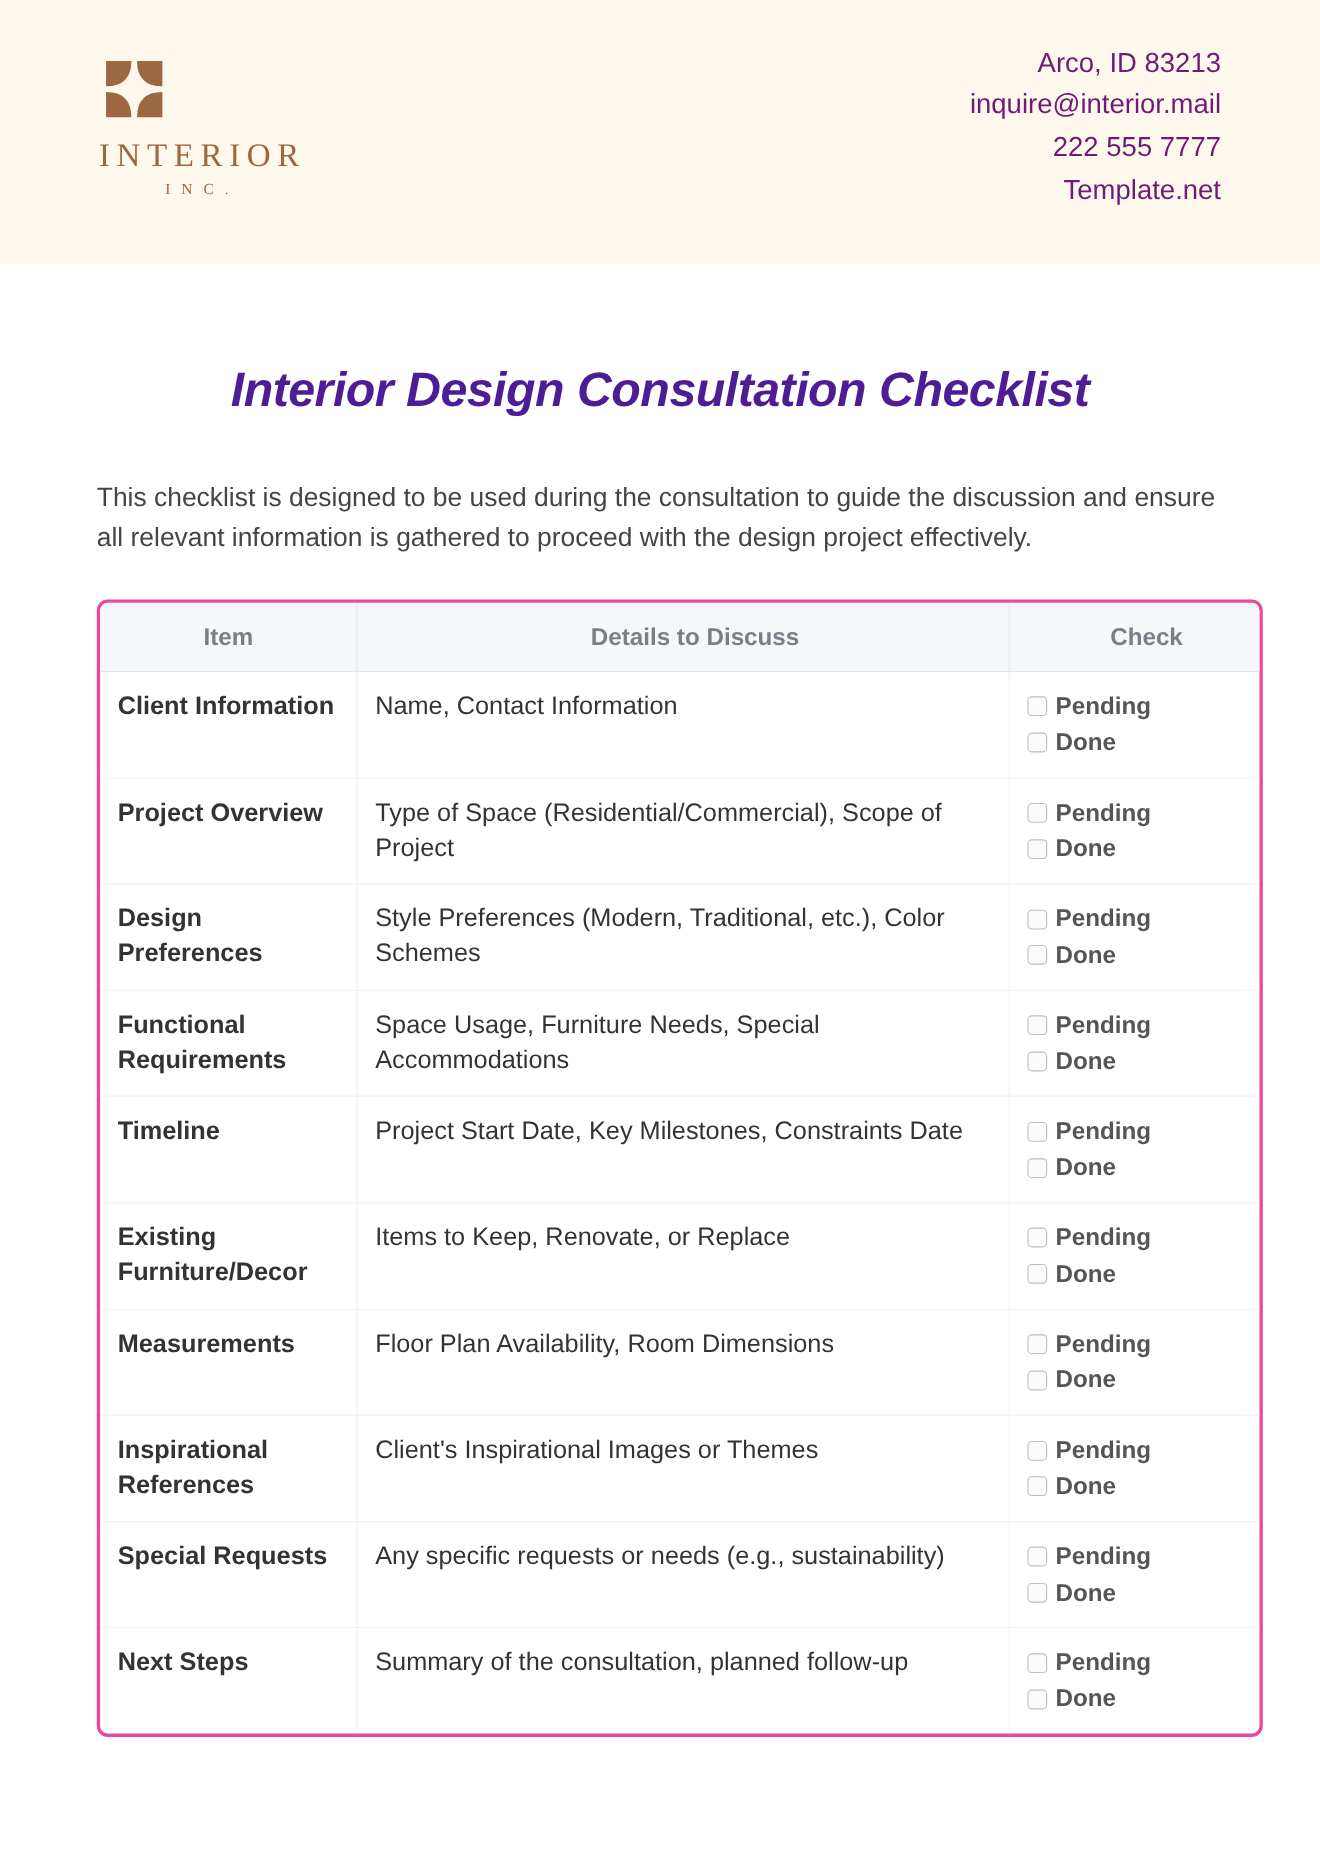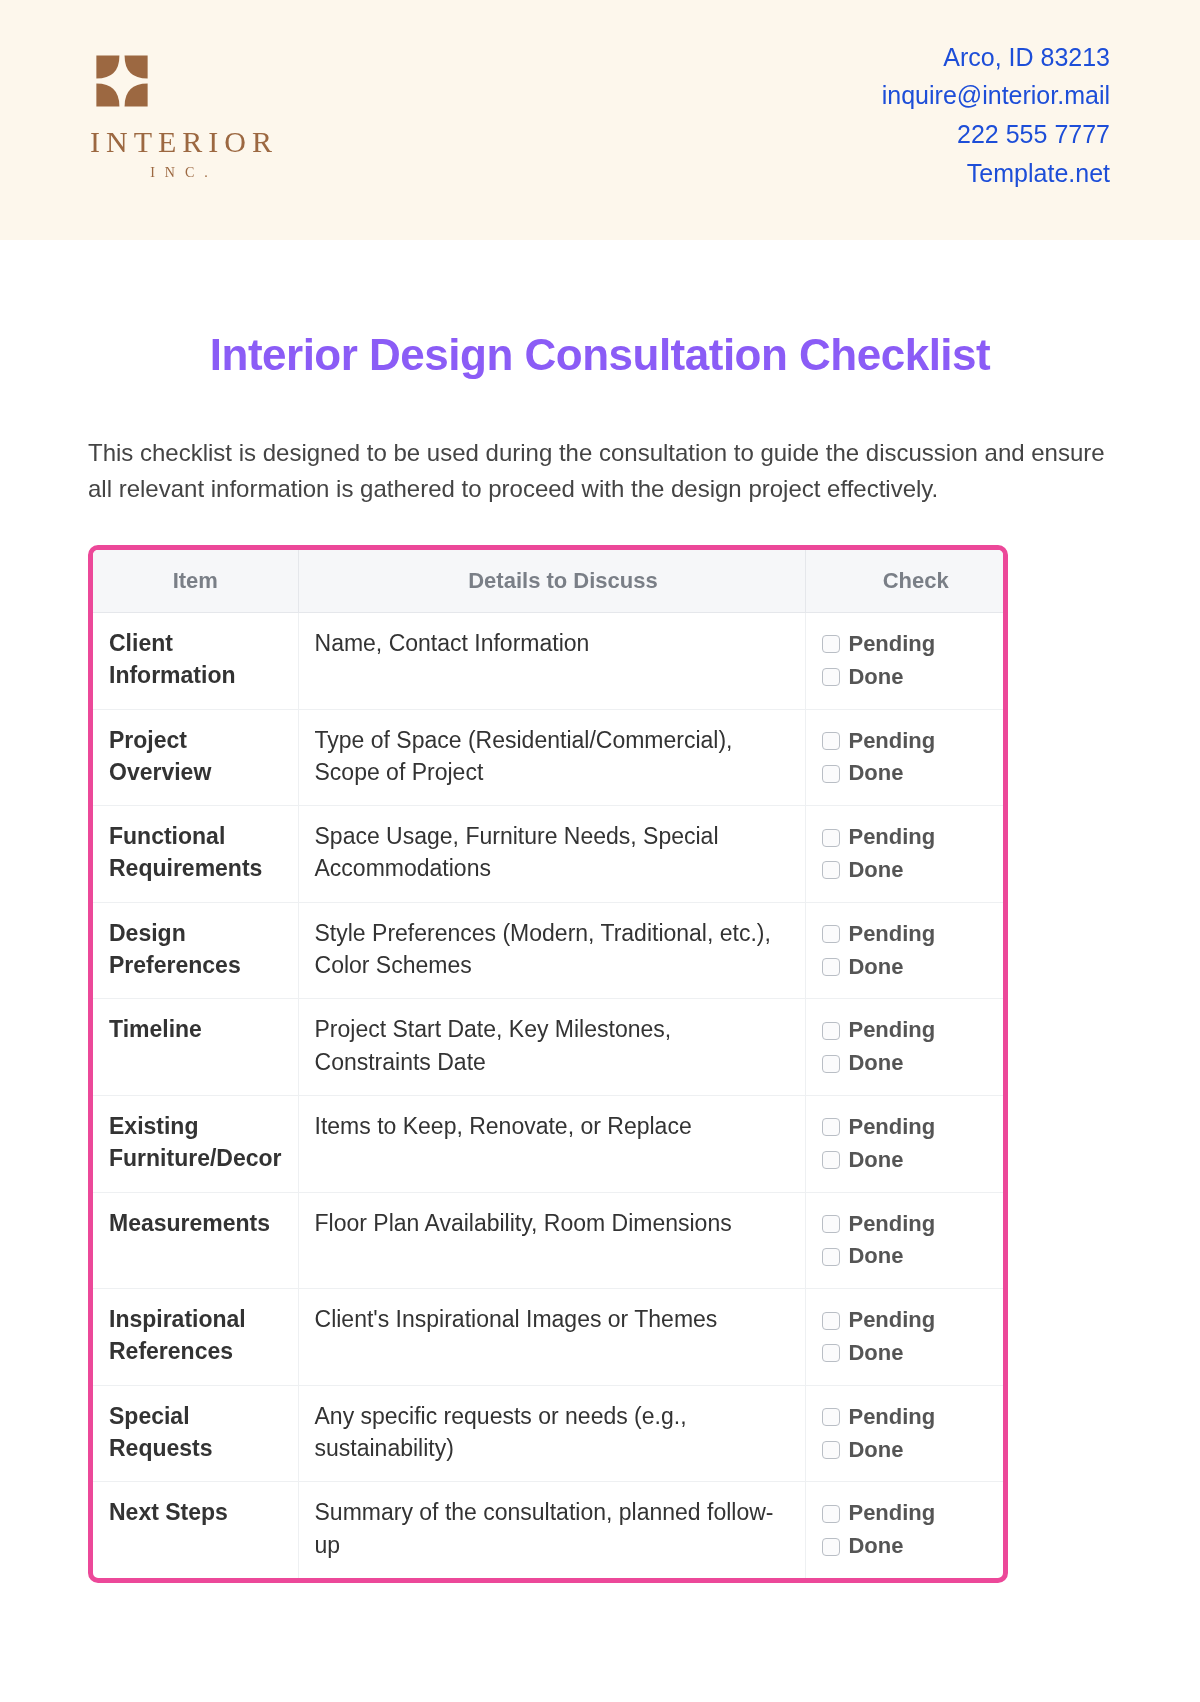--- a/index.html
+++ b/index.html
@@ -39,45 +39,46 @@
     font-family: Georgia, serif;
     letter-spacing: 10px;
     font-size: 14px;
     color: #9c6841;
     margin-top: 6px;
     text-align: center;
   }
   .contact-block {
     text-align: right;
     font-size: 25px;
-    color: #1d4ed8;
+    color: #701a75;
     line-height: 1.55;
   }
   .page-body {
     padding: 90px 88px 0 88px;
   }
   .page-title {
     font-size: 44px;
     font-weight: 700;
     text-align: center;
     letter-spacing: -0.5px;
     margin-bottom: 55px;
-    color: #8b5cf6;
+    color: #4c1d95;
+    font-style: italic;
   }
   .intro-text {
     font-size: 24px;
     color: #444;
     line-height: 1.5;
     margin-bottom: 38px;
   }
   .checklist-wrap {
-    border: 5px solid #ec4899;
+    border: 3px solid #ec4899;
     border-radius: 10px;
     overflow: hidden;
-    width: 920px;
+    width: 1060px;
   }
   table.checklist {
     width: 100%;
     border-collapse: collapse;
     font-size: 23px;
   }
   table.checklist thead th {
     background: #f6f7f9;
     color: #7a7f87;
     font-weight: 700;
@@ -178,36 +179,36 @@
                 <span class="cb"></span>
                 <span>Pending</span>
               </div>
               <div class="check-line">
                 <span class="cb"></span>
                 <span>Done</span>
               </div>
             </td>
           </tr>
           <tr>
+            <td class="item-cell">Design Preferences</td>
+            <td class="details-cell">Style Preferences (Modern, Traditional, etc.), Color Schemes</td>
+            <td class="check-cell">
+              <div class="check-line">
+                <span class="cb"></span>
+                <span>Pending</span>
+              </div>
+              <div class="check-line">
+                <span class="cb"></span>
+                <span>Done</span>
+              </div>
+            </td>
+          </tr>
+          <tr>
             <td class="item-cell">Functional Requirements</td>
             <td class="details-cell">Space Usage, Furniture Needs, Special Accommodations</td>
-            <td class="check-cell">
-              <div class="check-line">
-                <span class="cb"></span>
-                <span>Pending</span>
-              </div>
-              <div class="check-line">
-                <span class="cb"></span>
-                <span>Done</span>
-              </div>
-            </td>
-          </tr>
-          <tr>
-            <td class="item-cell">Design Preferences</td>
-            <td class="details-cell">Style Preferences (Modern, Traditional, etc.), Color Schemes</td>
             <td class="check-cell">
               <div class="check-line">
                 <span class="cb"></span>
                 <span>Pending</span>
               </div>
               <div class="check-line">
                 <span class="cb"></span>
                 <span>Done</span>
               </div>
             </td>

